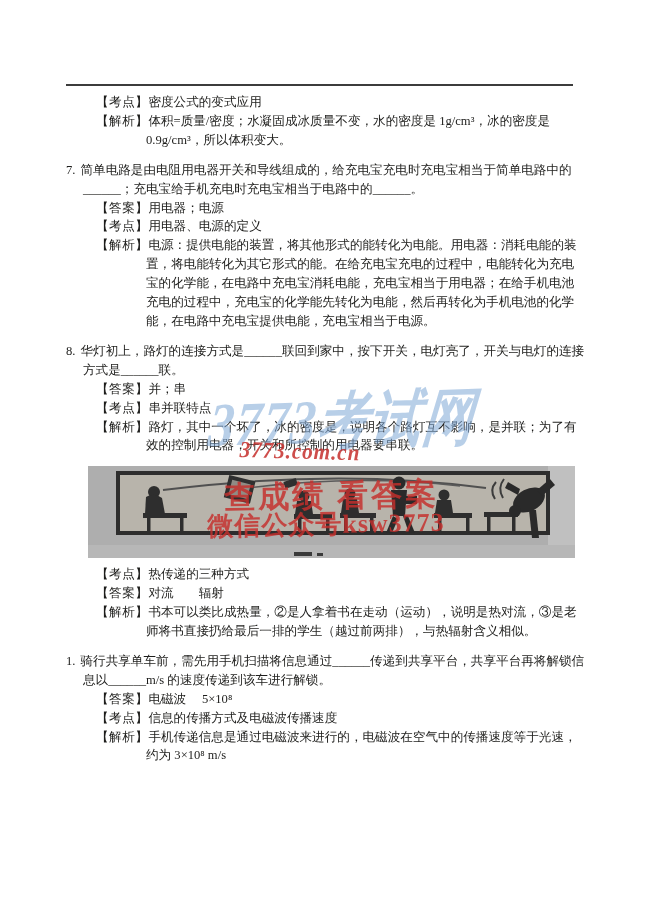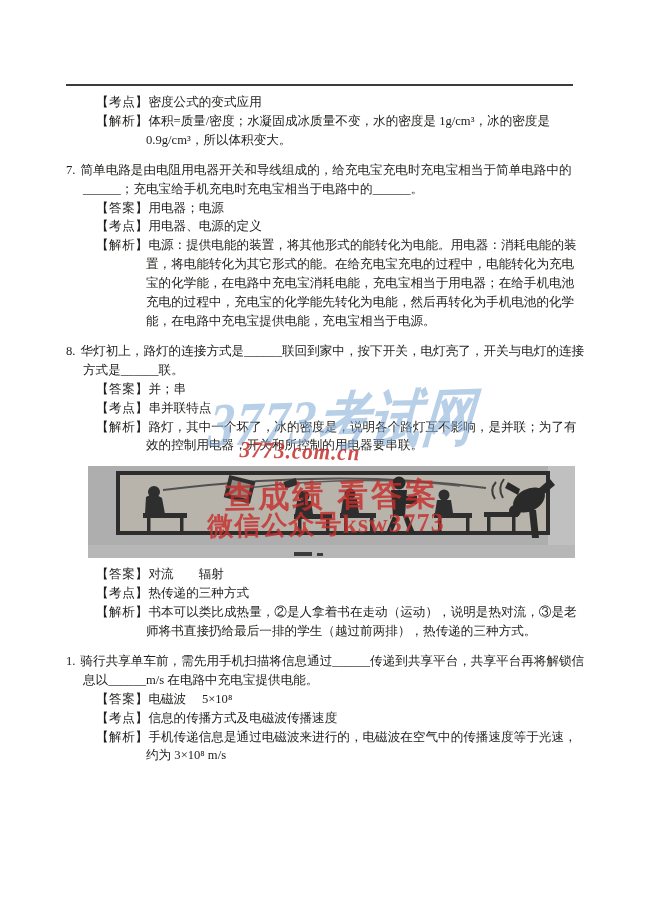--- a/index.html
+++ b/index.html
@@ -161,27 +161,27 @@
             <path d="M449 24 l13 -11 5 6 -13 11 z" fill="#2a2a2a"></path>
             <path d="M441 44 l3 28 h7 l-3 -28 z" fill="#2a2a2a"></path>
             <path d="M430 29 l-13 -7 3 -6 12 7 z" fill="#2a2a2a"></path>
           </g>
 
           <rect x="206" y="86" width="18" height="4" fill="#3a3a3a"></rect>
           <rect x="229" y="87" width="6" height="3" fill="#3a3a3a"></rect>
         </svg>
       </div>
 
+      <p class="sub"><span class="tag">【考点】</span><span>热传递的三种方式</span></p>
       <p class="sub"><span class="tag">【答案】</span><span>对流　　辐射</span></p>
-      <p class="sub"><span class="tag">【考点】</span><span>热传递的三种方式</span></p>
-      <p class="sub"><span class="tag">【解析】</span><span>书本可以类比成热量，②是人拿着书在走动（运动），说明是热对流，③是老师将书直接扔给最后一排的学生（越过前两排），热传递的三种方式。</span></p>
+      <p class="sub"><span class="tag">【解析】</span><span>书本可以类比成热量，②是人拿着书在走动（运动），说明是热对流，③是老师将书直接扔给最后一排的学生（越过前两排），与热辐射含义相似。</span></p>
     </section>
 
     <section class="block">
-      <p class="stem"><span class="qnum">1.</span><span>骑行共享单车前，需先用手机扫描将信息通过______传递到共享平台，共享平台再将解锁信息以______m/s 在电路中充电宝提供电能。</span></p>
+      <p class="stem"><span class="qnum">1.</span><span>骑行共享单车前，需先用手机扫描将信息通过______传递到共享平台，共享平台再将解锁信息以______m/s 的速度传递到该车进行解锁。</span></p>
       <p class="sub"><span class="tag">【答案】</span><span>电磁波　 5×10⁸</span></p>
       <p class="sub"><span class="tag">【考点】</span><span>信息的传播方式及电磁波传播速度</span></p>
       <p class="sub"><span class="tag">【解析】</span><span>手机传递信息是通过电磁波来进行的，电磁波在空气中的传播速度等于光速，约为 3×10⁸ m/s</span></p>
     </section>
 
   </div>
 
   <div class="wm-layer">
     <div class="wm-blue">3773考试网</div>
     <div class="wm-red wm-url">3773.com.cn</div>

